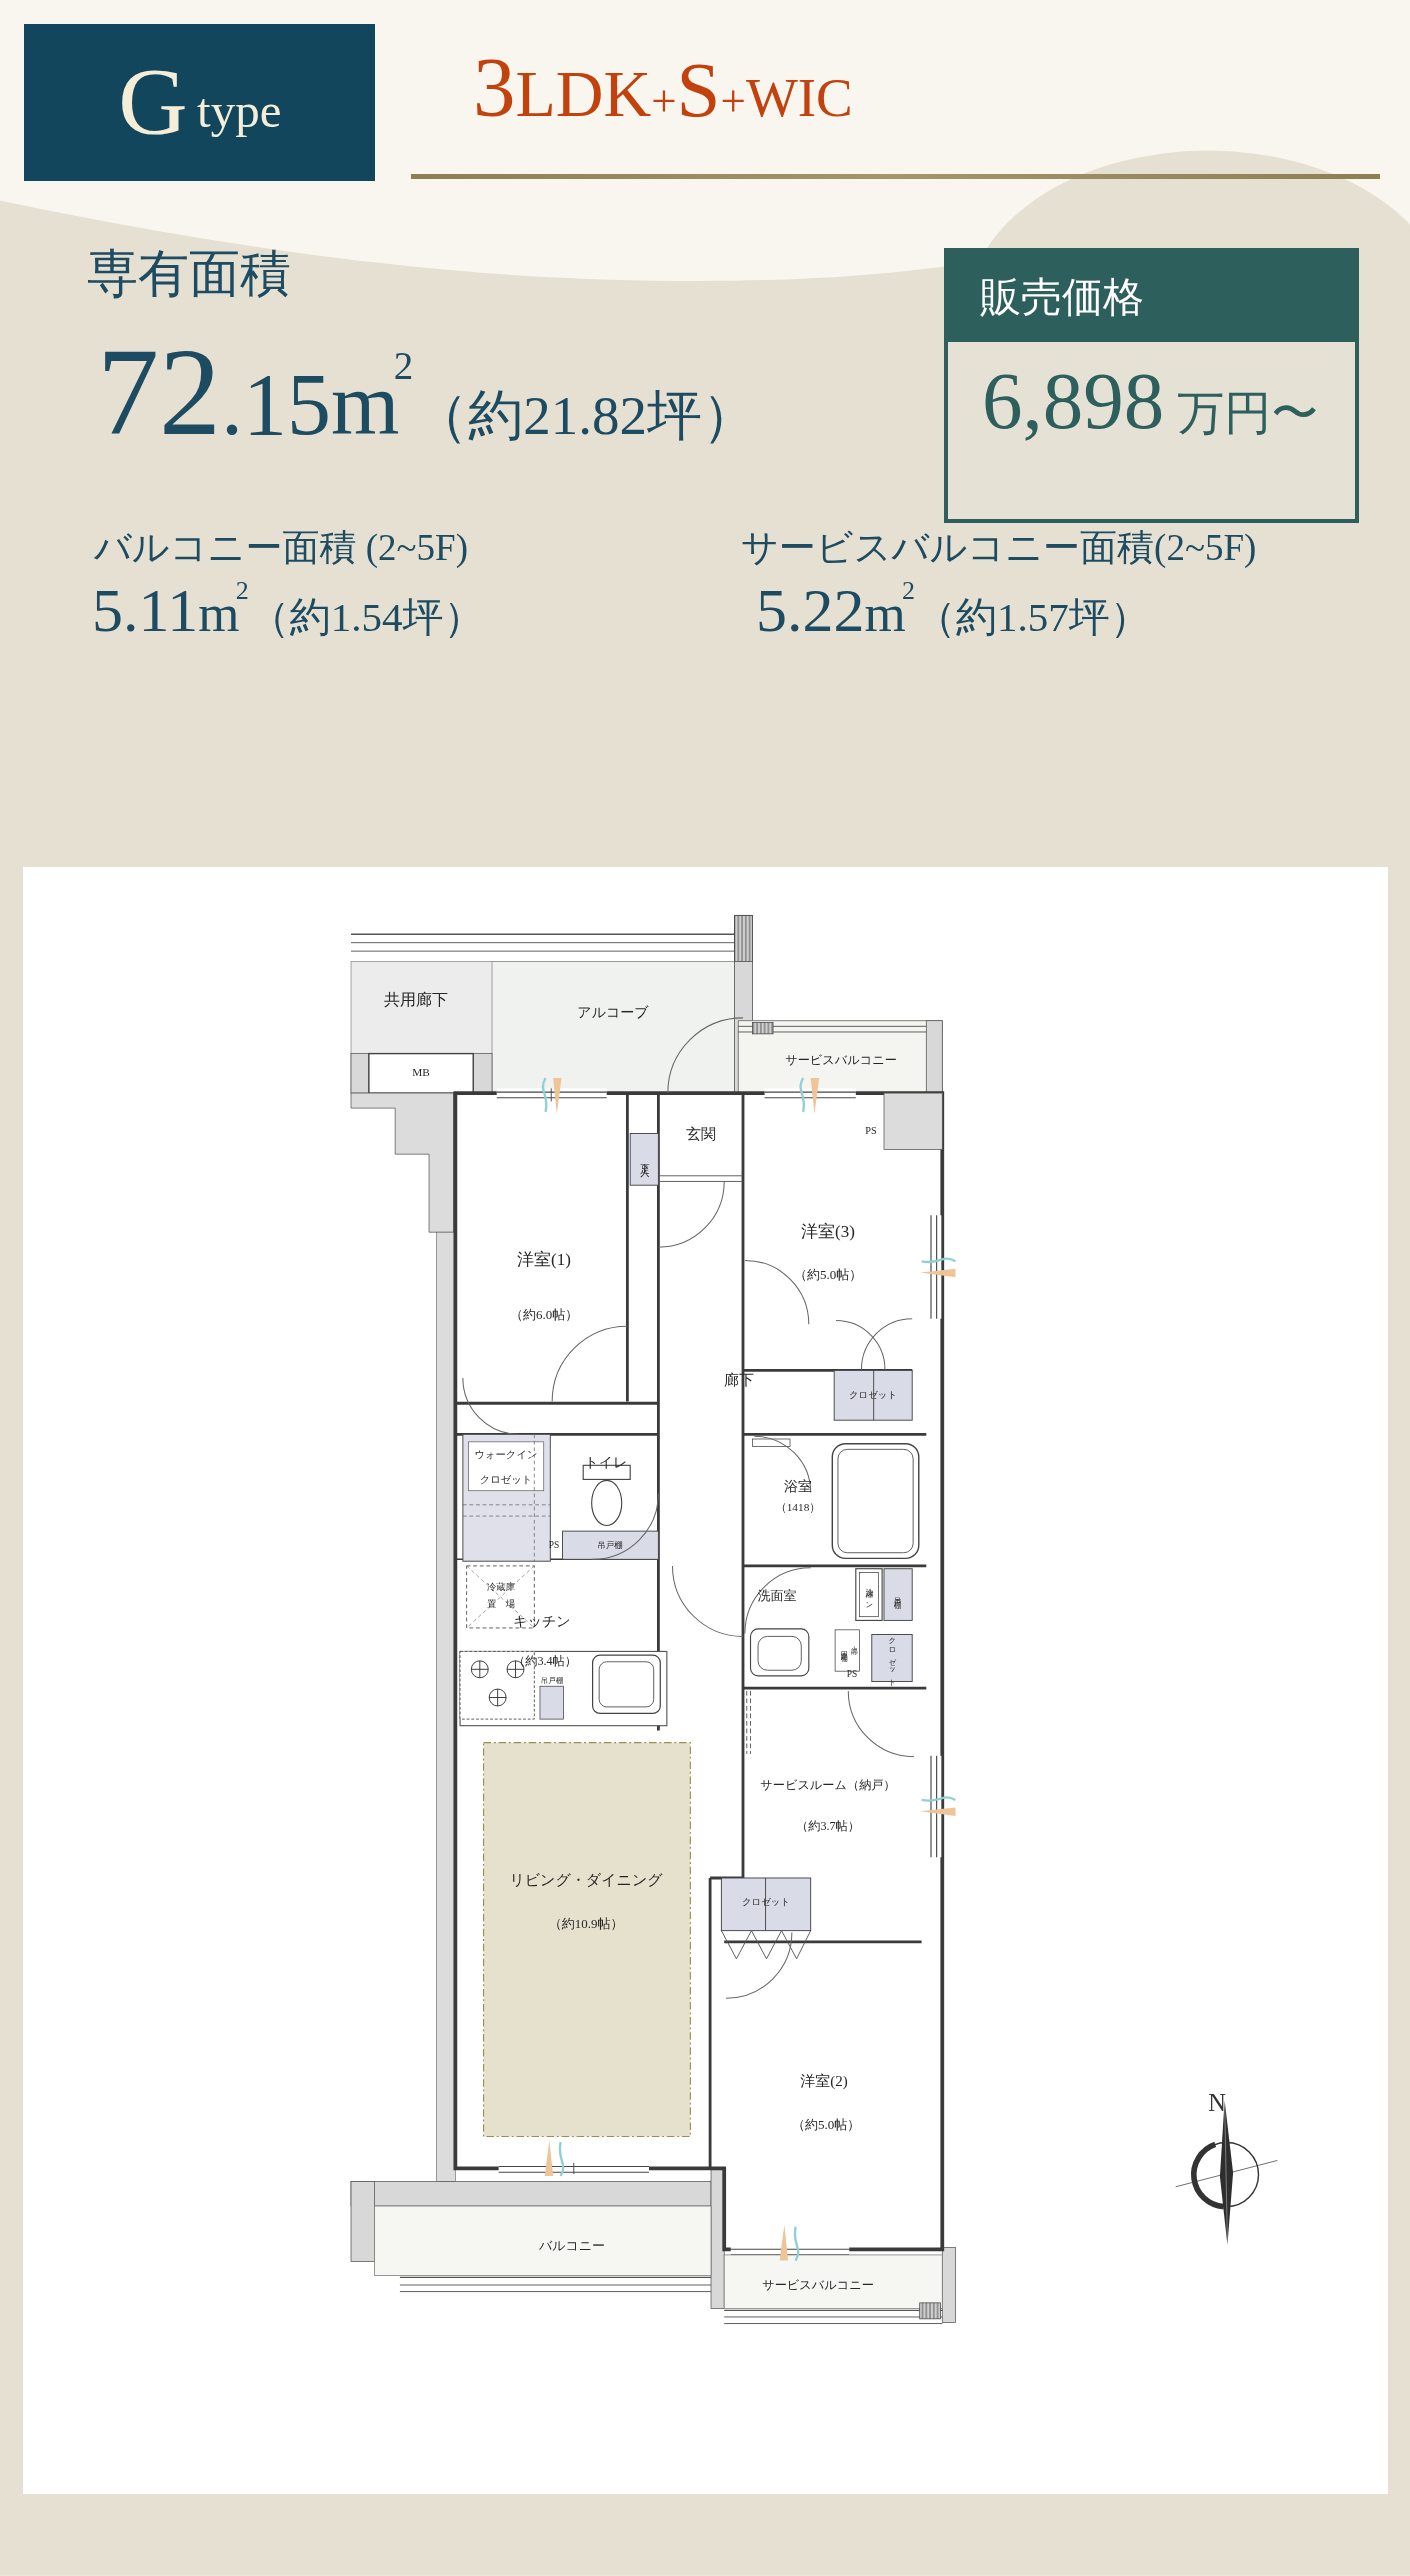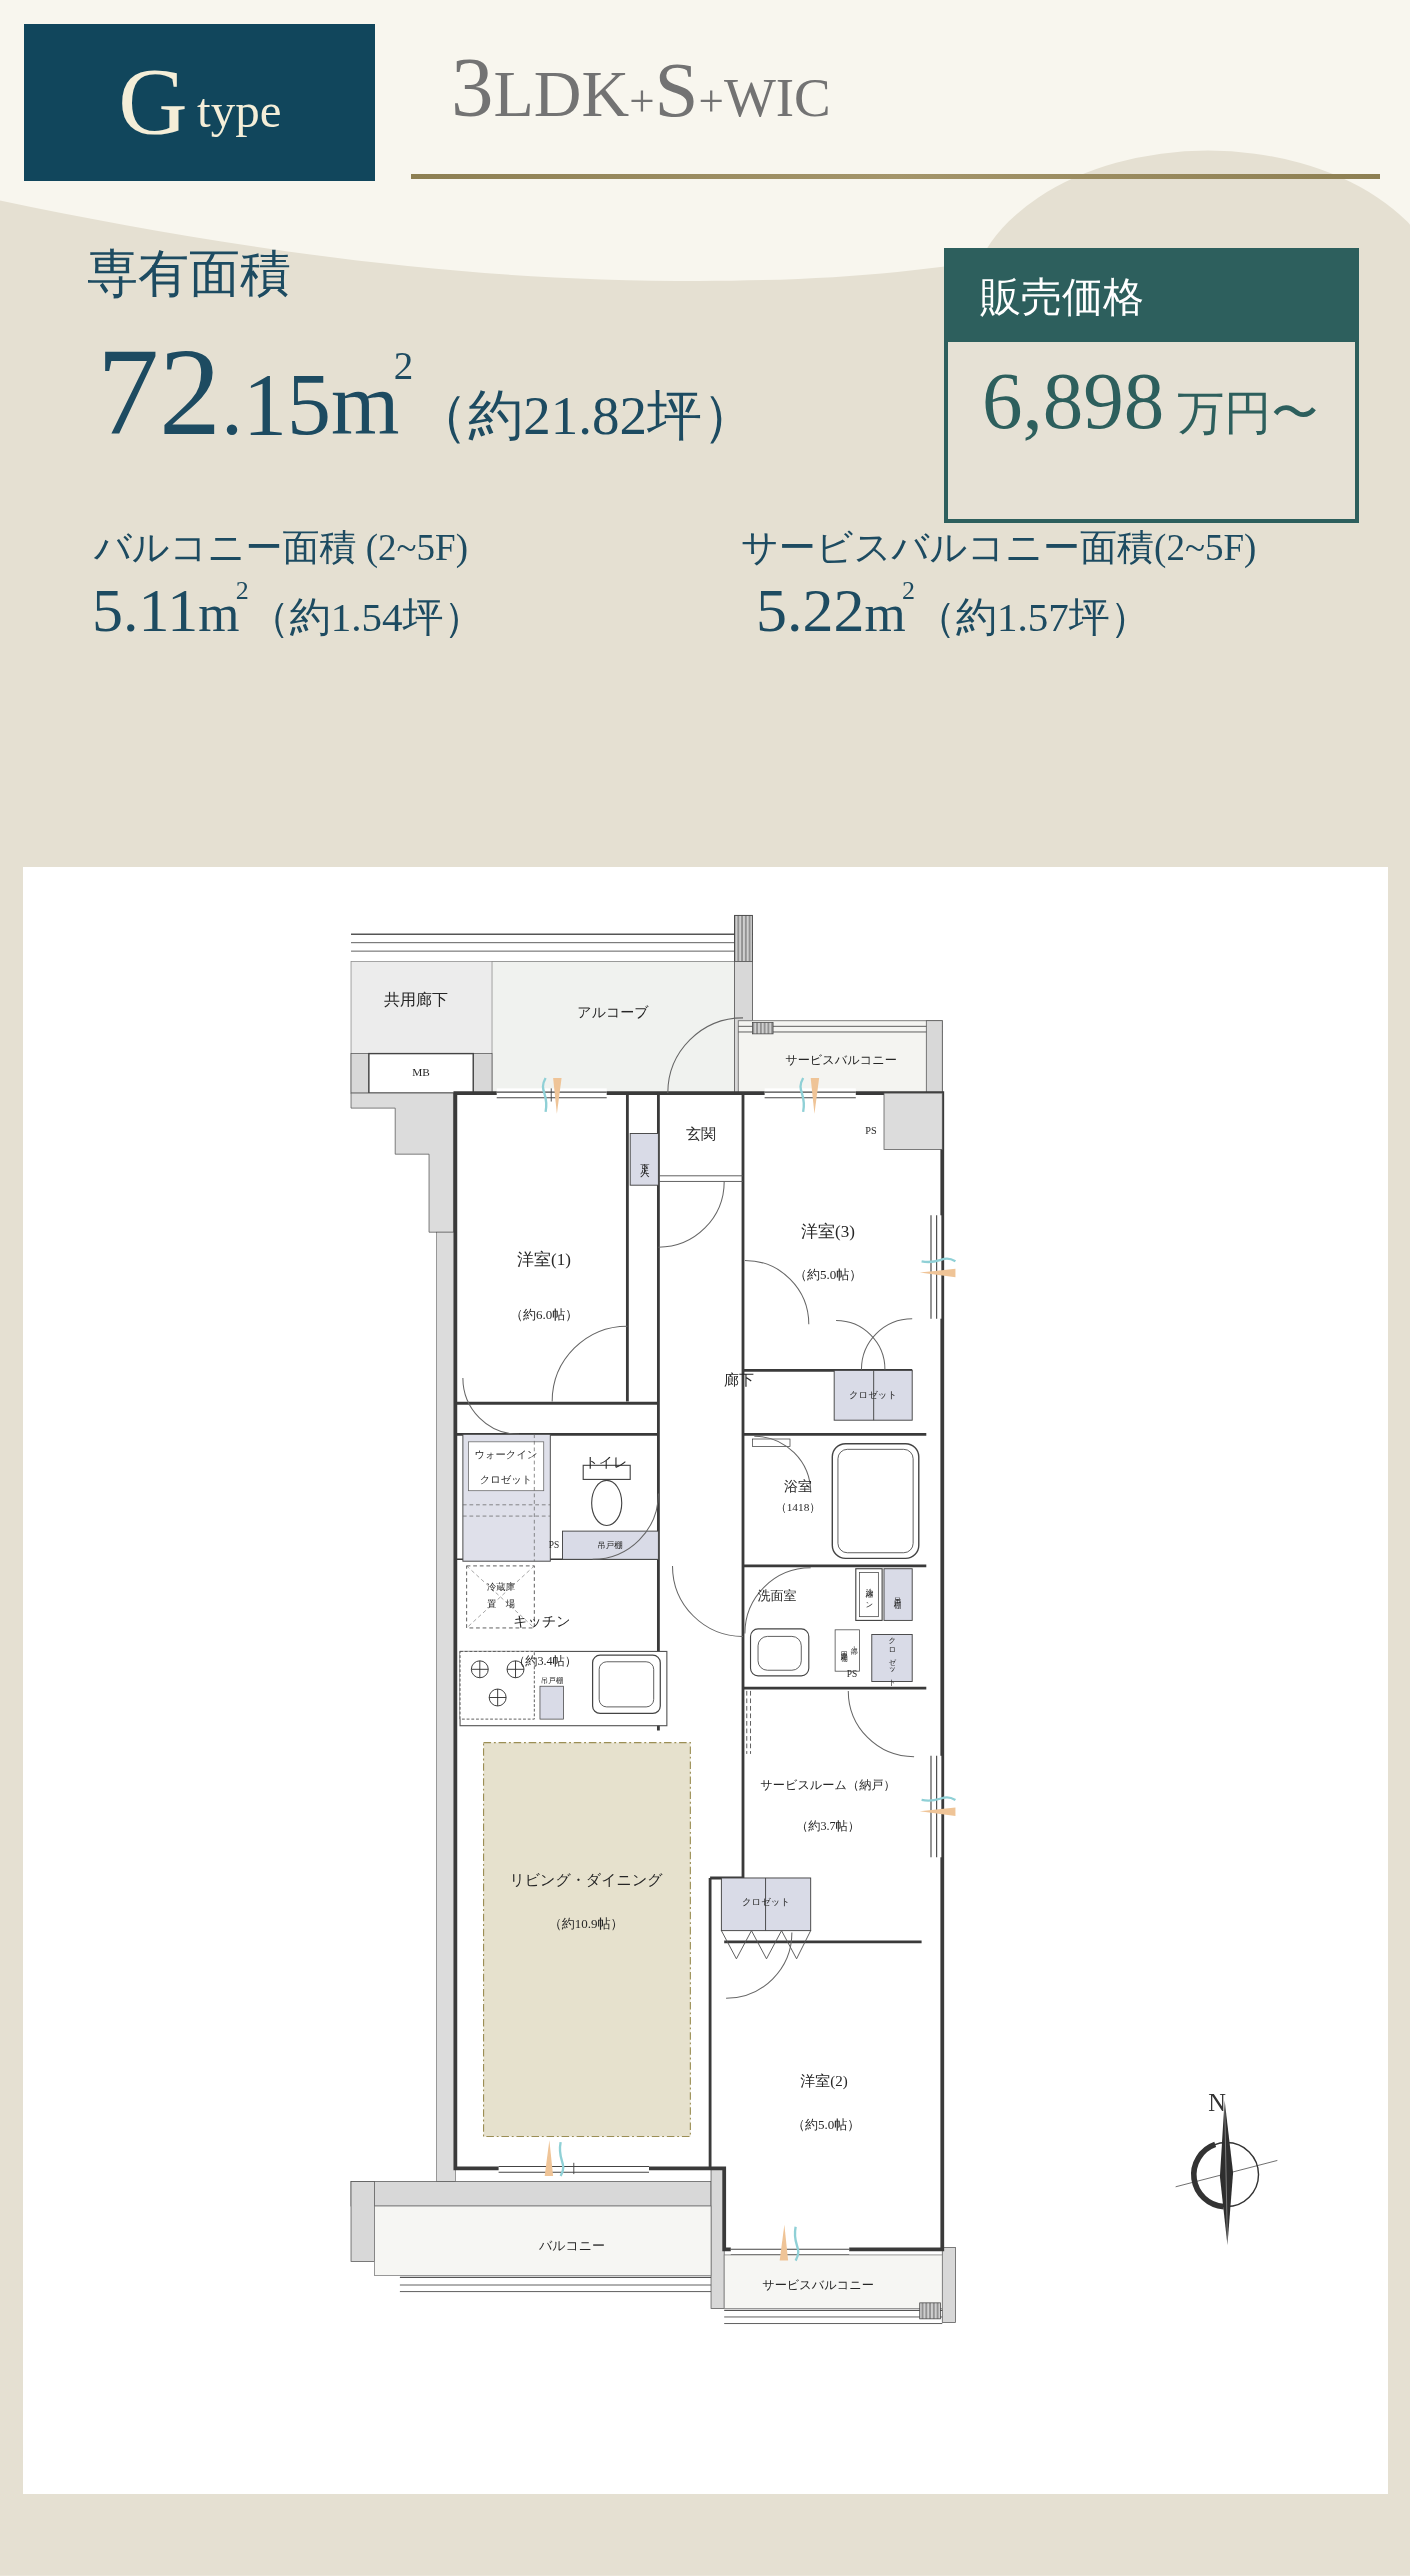--- a/index.html
+++ b/index.html
@@ -5,21 +5,21 @@
   html,body{margin:0;padding:0;}
   body{width:1410px;height:2576px;position:relative;overflow:hidden;
        background:#f8f6ee;font-family:"Liberation Serif","DejaVu Serif",serif;}
   .abs{position:absolute;}
   
   #bg-svg{position:absolute;left:0;top:0;}
   .badge{left:24.4px;top:23.5px;width:351px;height:157px;background:#11465c;
          display:flex;align-items:center;justify-content:center;color:#f4eed8;}
   .badge .big{font-size:96px;line-height:1;}
   .badge .small{font-size:49px;margin-left:9.4px;margin-top:16px;}
-  .heading{left:451px;top:38px;color:#737373;white-space:nowrap;}
+  .heading{left:473px;top:38px;color:#c2410c;white-space:nowrap;}
   .heading span{vertical-align:baseline;}
   .h1{font-size:85px;} .h2{font-size:66px;} .hp{font-size:45px;} .h3{font-size:79px;} .h4{font-size:55px;}
   .gold-line{left:411px;top:174px;width:969px;height:4.7px;
              background:linear-gradient(to right,#8d7f52,#a4956a,#8d7f52);}
   .teal{color:#1d4b61;}
   .area-label{left:87px;top:240px;font-size:51px;}
   .area-value{left:97px;top:331px;white-space:nowrap;}
   .av-int{font-size:124px;line-height:1;}
   .av-dec,.av-unit{font-size:88px;}
   .av-sup{font-size:39px;vertical-align:55px;margin-left:-5.6px;}

